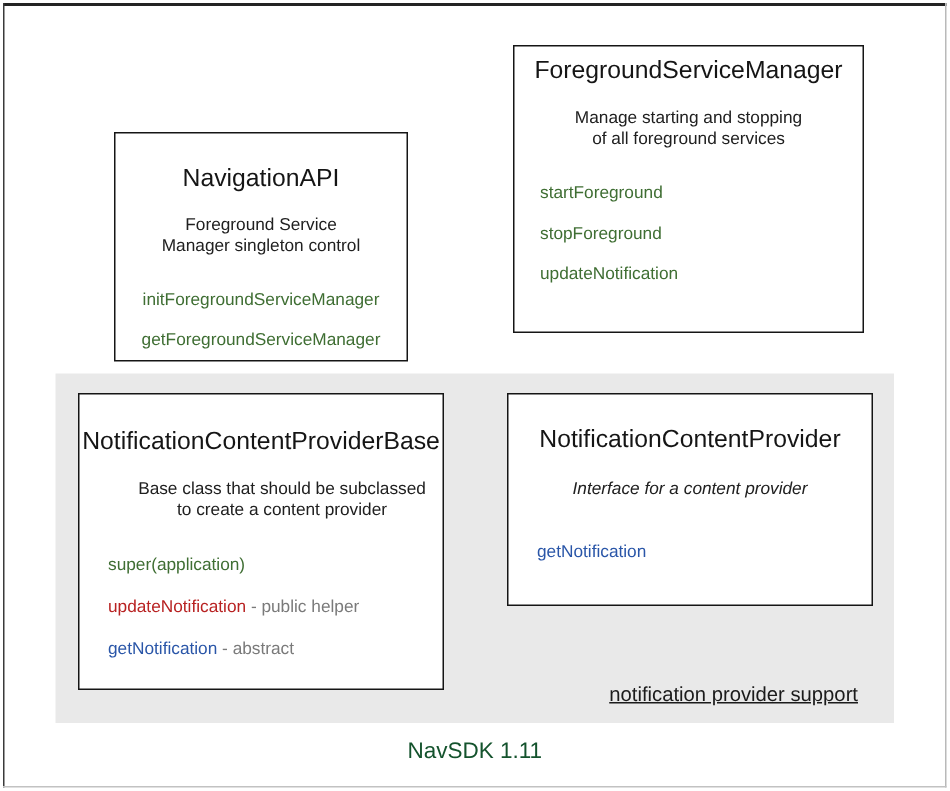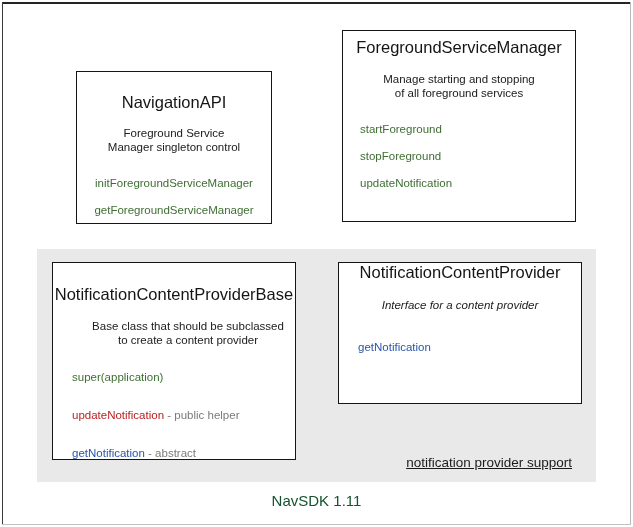--- a/index.html
+++ b/index.html
@@ -91,21 +91,21 @@
     font-size: 11.5px;
     line-height: 14px;
     white-space: nowrap;
   }
   .member .note {
     color: #7a7a7a;
   }
 
   
   #card-navigation-api {
-    left: 76px; top: 71px;
+    left: 76px; top: 88px;
     width: 196px; height: 153px;
   }
   #card-navigation-api .card-title { margin-top: 21px; }
   #card-navigation-api .card-desc  { margin-top: 14px; }
   #card-navigation-api .member-list {
     margin-top: 22px;
     text-align: center;
   }
   #card-navigation-api .member + .member { margin-top: 13px; }
 
@@ -126,27 +126,27 @@
     left: 52px; top: 262px;
     width: 244px; height: 198px;
   }
   #card-notification-content-provider-base .card-title { margin-top: 22px; }
   #card-notification-content-provider-base .card-desc  { margin-top: 15px; padding-left: 28px; }
   #card-notification-content-provider-base .member-list {
     margin-top: 23px;
     padding-left: 19px;
     text-align: left;
   }
-  #card-notification-content-provider-base .member + .member { margin-top: 24px; }
+  #card-notification-content-provider-base .member + .member { margin-top: 14px; }
 
   #card-notification-content-provider {
     left: 338px; top: 262px;
     width: 244px; height: 142px;
   }
-  #card-notification-content-provider .card-title { }
+  #card-notification-content-provider .card-title { margin-top: 21px; }
   #card-notification-content-provider .card-desc  { margin-top: 16px; font-style: italic; }
   #card-notification-content-provider .member-list {
     margin-top: 28px;
     padding-left: 19px;
     text-align: left;
   }
 
   
   .footer-caption {
     position: absolute;

